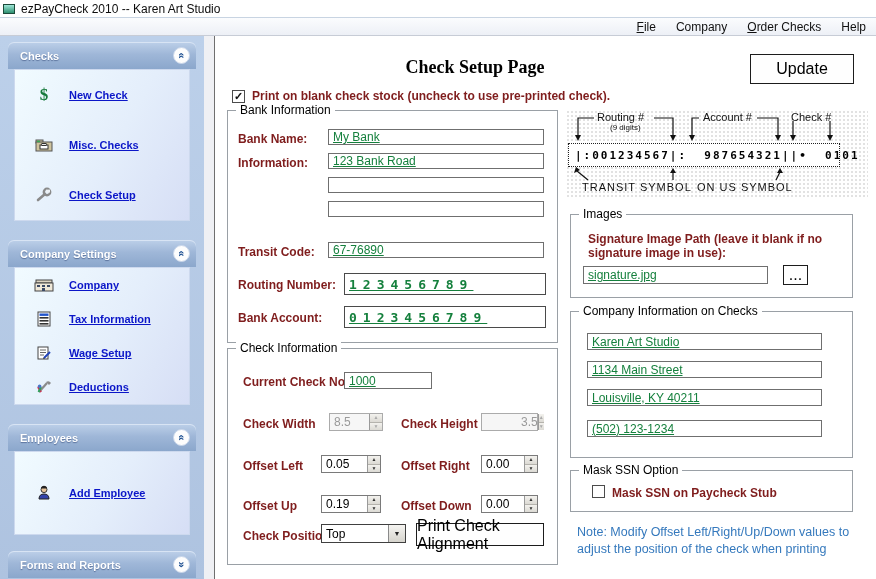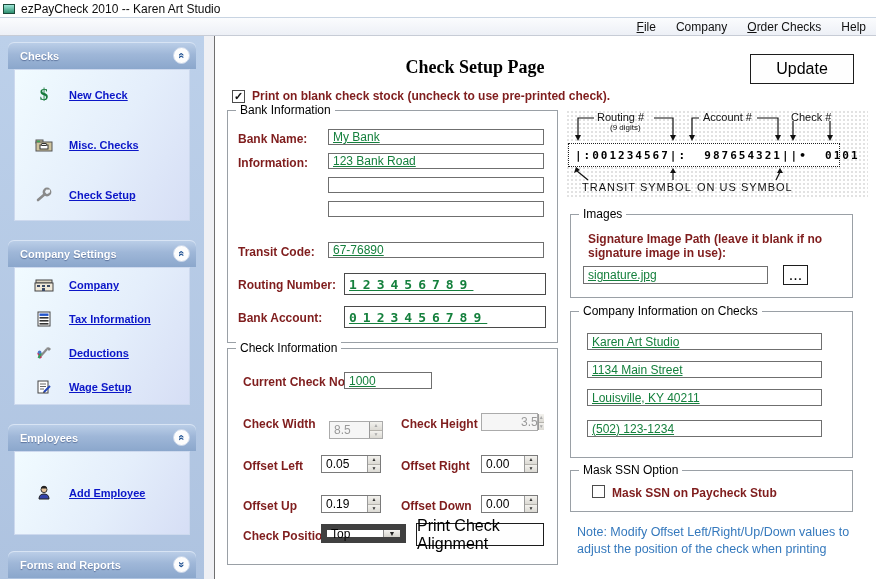--- a/index.html
+++ b/index.html
@@ -64,21 +64,21 @@
   .spin { position:absolute; display:flex; border:1px solid #7a7a7a; background:#fff; }
   .spin-val { flex:1; font-size:12px; padding-left:4px; display:flex; align-items:center; }
   .spin-btns { width:13px; display:flex; flex-direction:column; border-left:1px solid #9a9a9a; }
   .sb { flex:1; background:linear-gradient(180deg,#f3f2ee,#dcdad4); border-bottom:1px solid #b5b3ad;
     font-size:5px; line-height:6px; text-align:center; color:#333; cursor:pointer; }
   .sb:last-child { border-bottom:none; }
   .spin.disabled { border-color:#ababab; background:#f6f6f6; }
   .spin.disabled .spin-val { color:#9a9a9a; }
   .spin.disabled .sb { color:#aaa; }
 
-  .dd { position:absolute; display:flex; border:6px solid #404040; background:#fff; }
+  .dd { position:absolute; display:flex; border:1px solid #404040; background:#fff; }
   .dd-val { flex:1; font-size:12px; padding-left:4px; display:flex; align-items:center; }
   .dd-btn { width:17px; background:linear-gradient(180deg,#f5f4f1,#d6d4cd); border-left:1px solid #8a8a8a;
     font-size:7px; color:#222; display:flex; align-items:center; justify-content:center; cursor:pointer; }
 
   
   .micr-diagram { position:absolute; left:566px; top:110px; width:302px; height:88px;
     background-image:radial-gradient(#e2e2e2 0.8px, transparent 0.8px); background-size:4px 4px; }
   .md-lbl { position:absolute; font-size:11px; color:#111; white-space:nowrap; }
   .md-sub { position:absolute; font-size:8px; color:#111; white-space:nowrap; }
   .md-cap { position:absolute; font-size:11px; color:#111; letter-spacing:1px; white-space:nowrap; }
@@ -171,42 +171,42 @@
                 <rect x="3.5" y="2.5" width="9" height="2.4" fill="#2255cc"></rect>
                 <rect x="3.5" y="6" width="9" height="1.6" fill="#333"></rect>
                 <rect x="3.5" y="9" width="9" height="1.6" fill="#333"></rect>
                 <rect x="3.5" y="12" width="9" height="1.6" fill="#333"></rect>
               </svg>
           </span>
           <span class="si-link">Tax Information</span>
         </div>
         <div class="side-item">
           <span class="si-icon">
-            <svg width="18" height="16" viewBox="0 0 18 16">
-                <line x1="4" y1="13" x2="12" y2="4" stroke="#8a8a8a" stroke-width="2.2"></line>
-                <path d="M11 3 q3 -2 5 1 l-2 2 z" fill="#8a8a8a"></path>
-                <line x1="3" y1="8" x2="6" y2="13" stroke="#cc3355" stroke-width="2"></line>
-                <line x1="6" y1="8" x2="3.5" y2="13" stroke="#2fa05a" stroke-width="2"></line>
-                <circle cx="4.6" cy="7.2" r="1.8" fill="#4a76c8"></circle>
-              </svg>
-          </span>
-          <span class="si-link">Deductions</span>
-        </div>
-        <div class="side-item">
-          <span class="si-icon">
             <svg width="16" height="16" viewBox="0 0 16 16">
                 <rect x="2" y="2" width="10" height="12" fill="#fff" stroke="#444"></rect>
                 <line x1="4" y1="5" x2="10" y2="5" stroke="#666"></line>
                 <line x1="4" y1="7.5" x2="10" y2="7.5" stroke="#666"></line>
                 <line x1="4" y1="10" x2="8" y2="10" stroke="#666"></line>
                 <line x1="8" y1="13" x2="14" y2="7" stroke="#2244bb" stroke-width="2"></line>
                 <path d="M7.2 14 l1.6 -0.6 -1.2 -1.2 z" fill="#222"></path>
               </svg>
           </span>
           <span class="si-link">Wage Setup</span>
+        </div>
+        <div class="side-item">
+          <span class="si-icon">
+            <svg width="18" height="16" viewBox="0 0 18 16">
+                <line x1="4" y1="13" x2="12" y2="4" stroke="#8a8a8a" stroke-width="2.2"></line>
+                <path d="M11 3 q3 -2 5 1 l-2 2 z" fill="#8a8a8a"></path>
+                <line x1="3" y1="8" x2="6" y2="13" stroke="#cc3355" stroke-width="2"></line>
+                <line x1="6" y1="8" x2="3.5" y2="13" stroke="#2fa05a" stroke-width="2"></line>
+                <circle cx="4.6" cy="7.2" r="1.8" fill="#4a76c8"></circle>
+              </svg>
+          </span>
+          <span class="si-link">Deductions</span>
         </div>
       </div>
     </div>
 
     <div class="section" style="top:388px;">
       <div class="sec-header">
         <span class="sec-title">Employees</span>
         <span class="chev chev-up"><span>«</span></span>
       </div>
       <div class="sec-body" style="height:84px;">
@@ -255,21 +255,21 @@
     <span class="lbl abs" style="left:10px; top:200px;">Bank Account:</span>
     <div class="tb micr-tb" style="left:116px; top:195px; width:202px; height:22px;">0123456789</div>
   </div>
 
   <div class="grp" style="left:227px; top:348px; width:331px; height:217px;">
     <span class="grp-legend">Check Information</span>
     <span class="lbl abs" style="left:15px; top:26px;">Current Check No:</span>
     <div class="tb" style="left:116px; top:23px; width:88px; height:17px;">1000</div>
 
     <span class="lbl abs" style="left:15px; top:68px;">Check Width</span>
-    <div class="spin disabled" style="left:101px; top:64px; width:54px; height:18px;margin-top:8px;">
+    <div class="spin disabled" style="left:101px; top:64px; width:54px; height:18px;">
       <span class="spin-val">8.5</span>
       <span class="spin-btns">
           <span class="sb">▲</span>
           <span class="sb">▼</span>
         </span>
     </div>
     <span class="lbl abs" style="left:173px; top:68px;">Check Height</span>
     <div class="spin disabled" style="left:253px; top:64px; width:57px; height:18px;padding-left:35px;">
       <span class="spin-val">3.5</span>
       <span class="spin-btns">

